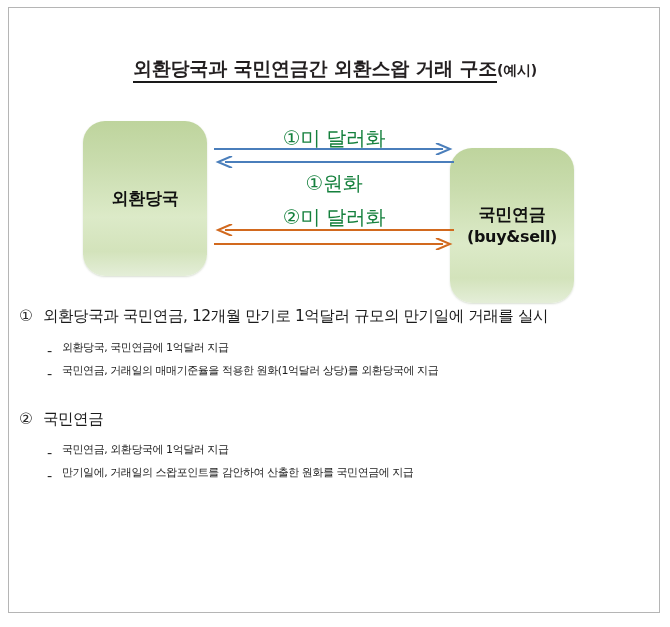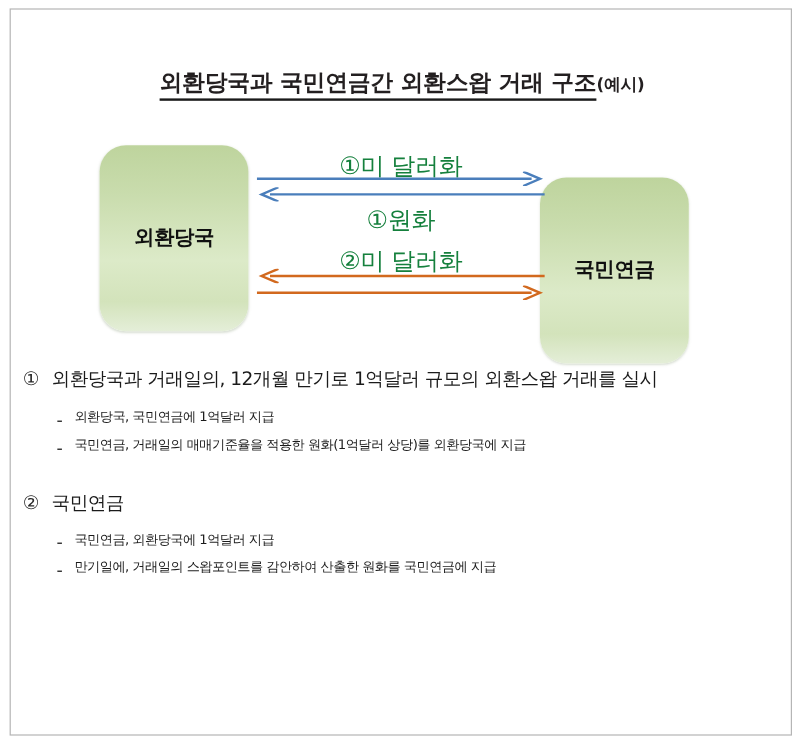--- a/index.html
+++ b/index.html
@@ -178,20 +178,21 @@
   </div>
 
   <div id="diagram">
 
     <div id="box-left" class="entity-box">
       <div class="entity-name">외환당국</div>
     </div>
 
     <div id="box-right" class="entity-box">
       <div class="entity-name">국민연금</div>
+      <div class="entity-side">(buy&amp;sell)</div>
     </div>
 
     <div id="arrow-area">
 
       <div class="arrow-label" style="top:12px;">①미 달러화</div>
       <svg class="arrow-svg" style="top:30px;" width="240" height="12">
         <line x1="0" y1="6" x2="229" y2="6" stroke="#4a7ebb" stroke-width="2"></line>
         <polyline points="222,0 236,6 222,12" fill="none" stroke="#4a7ebb" stroke-width="2"></polyline>
       </svg>
 
@@ -212,21 +213,21 @@
         <polyline points="222,0 236,6 222,12" fill="none" stroke="#d2691e" stroke-width="2"></polyline>
       </svg>
 
     </div>
   </div>
 
   <div id="notes">
 
     <div class="note-item">
       <div class="note-marker">①</div>
-      <div class="note-text">외환당국과 거래일의, 12개월 만기로 1억달러 규모의 외환스왑 거래를 실시</div>
+      <div class="note-text">외환당국과 국민연금, 12개월 만기로 1억달러 규모의 만기일에 거래를 실시</div>
     </div>
     <div class="sub-list">
       <div class="sub-item">
         <div class="sub-dash">-</div>
         <div class="sub-text">외환당국, 국민연금에 1억달러 지급</div>
       </div>
       <div class="sub-item">
         <div class="sub-dash">-</div>
         <div class="sub-text">국민연금, 거래일의 매매기준율을 적용한 원화(1억달러 상당)를 외환당국에 지급</div>
       </div>

